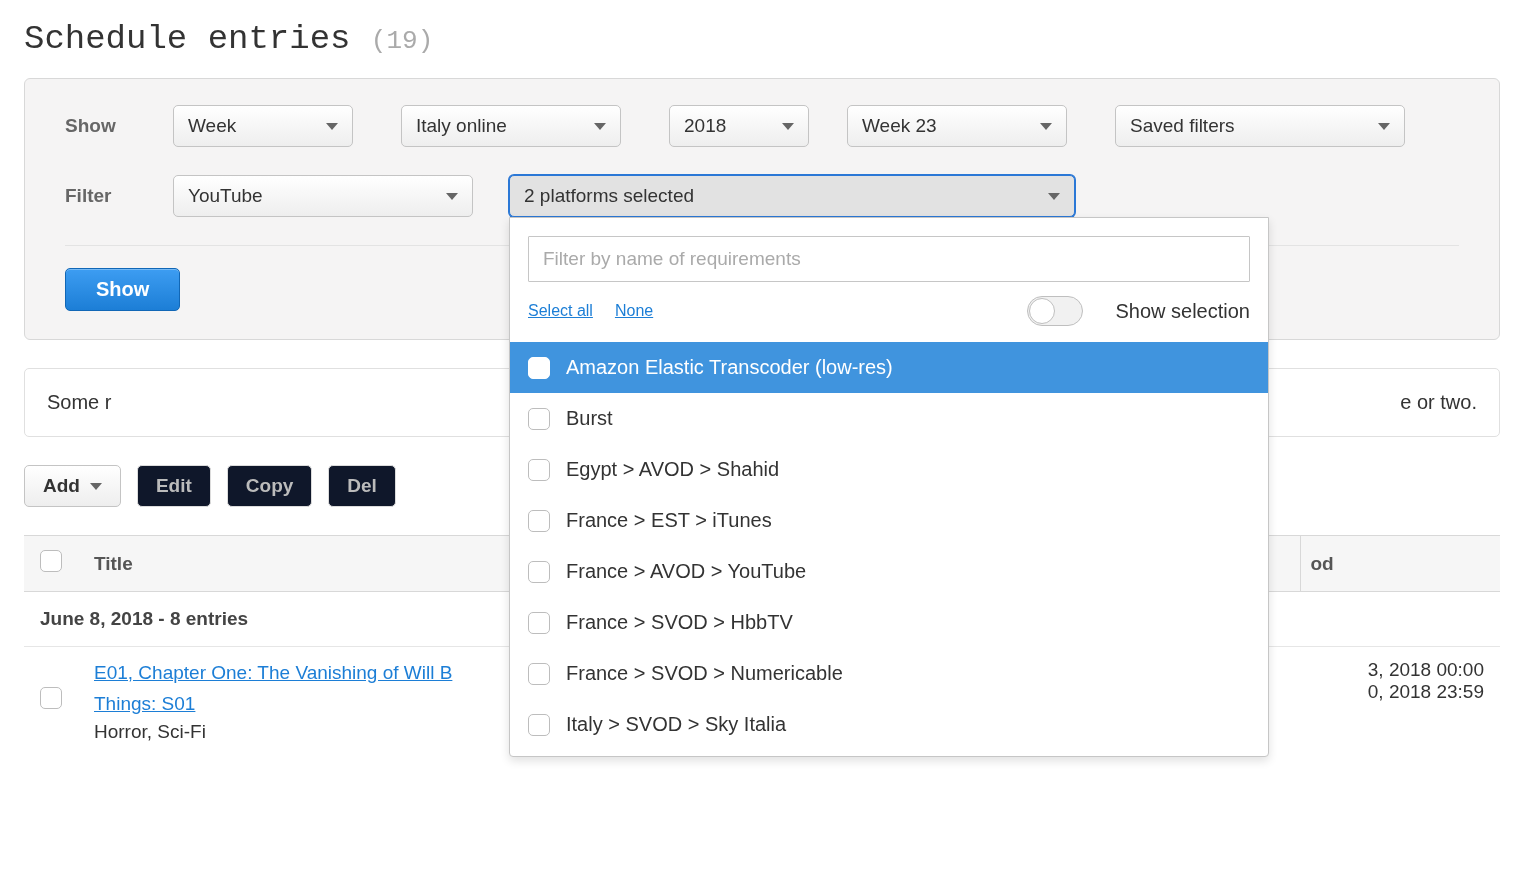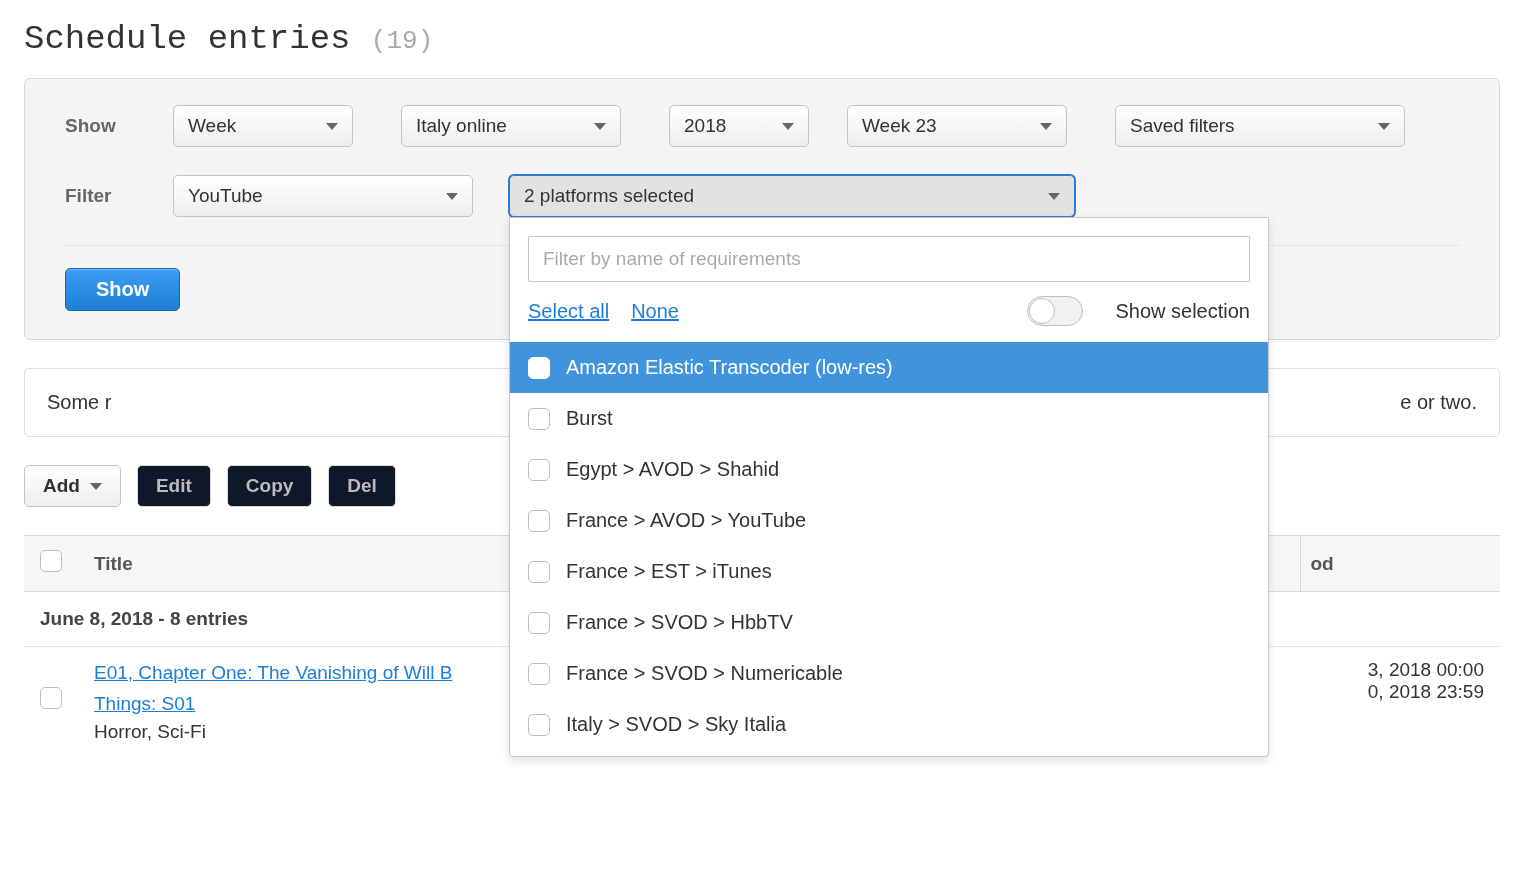--- a/index.html
+++ b/index.html
@@ -83,21 +83,21 @@
     color: #444;
   }
   .dropdown-panel input[type="text"]::placeholder { color: #aaa; }
   .dropdown-toolbar {
     display: flex;
     align-items: center;
     padding: 0 18px 16px 18px;
     gap: 22px;
   }
   .dropdown-toolbar .spacer { flex: 1; }
-  .link { color: #1c7ed6; text-decoration: underline; font-size: 20px; cursor: pointer; }
+  .link { color: #1c7ed6; text-decoration: underline; font-size: 16px; cursor: pointer; }
   .toggle {
     width: 56px; height: 30px;
     border: 1px solid #bfbfbf;
     border-radius: 30px;
     background: #f1f1f1;
     position: relative;
     cursor: pointer;
   }
   .toggle .knob {
     position: absolute; top: 1px; left: 1px;
@@ -249,25 +249,25 @@
           <div class="option">
             <span class="chk"></span>
             <span>Burst</span>
           </div>
           <div class="option">
             <span class="chk"></span>
             <span>Egypt &gt; AVOD &gt; Shahid</span>
           </div>
           <div class="option">
             <span class="chk"></span>
+            <span>France &gt; EST &gt; iTunes</span>
+          </div>
+          <div class="option">
+            <span class="chk"></span>
             <span>France &gt; AVOD &gt; YouTube</span>
-          </div>
-          <div class="option">
-            <span class="chk"></span>
-            <span>France &gt; EST &gt; iTunes</span>
           </div>
           <div class="option">
             <span class="chk"></span>
             <span>France &gt; SVOD &gt; HbbTV</span>
           </div>
           <div class="option">
             <span class="chk"></span>
             <span>France &gt; SVOD &gt; Numericable</span>
           </div>
           <div class="option">

